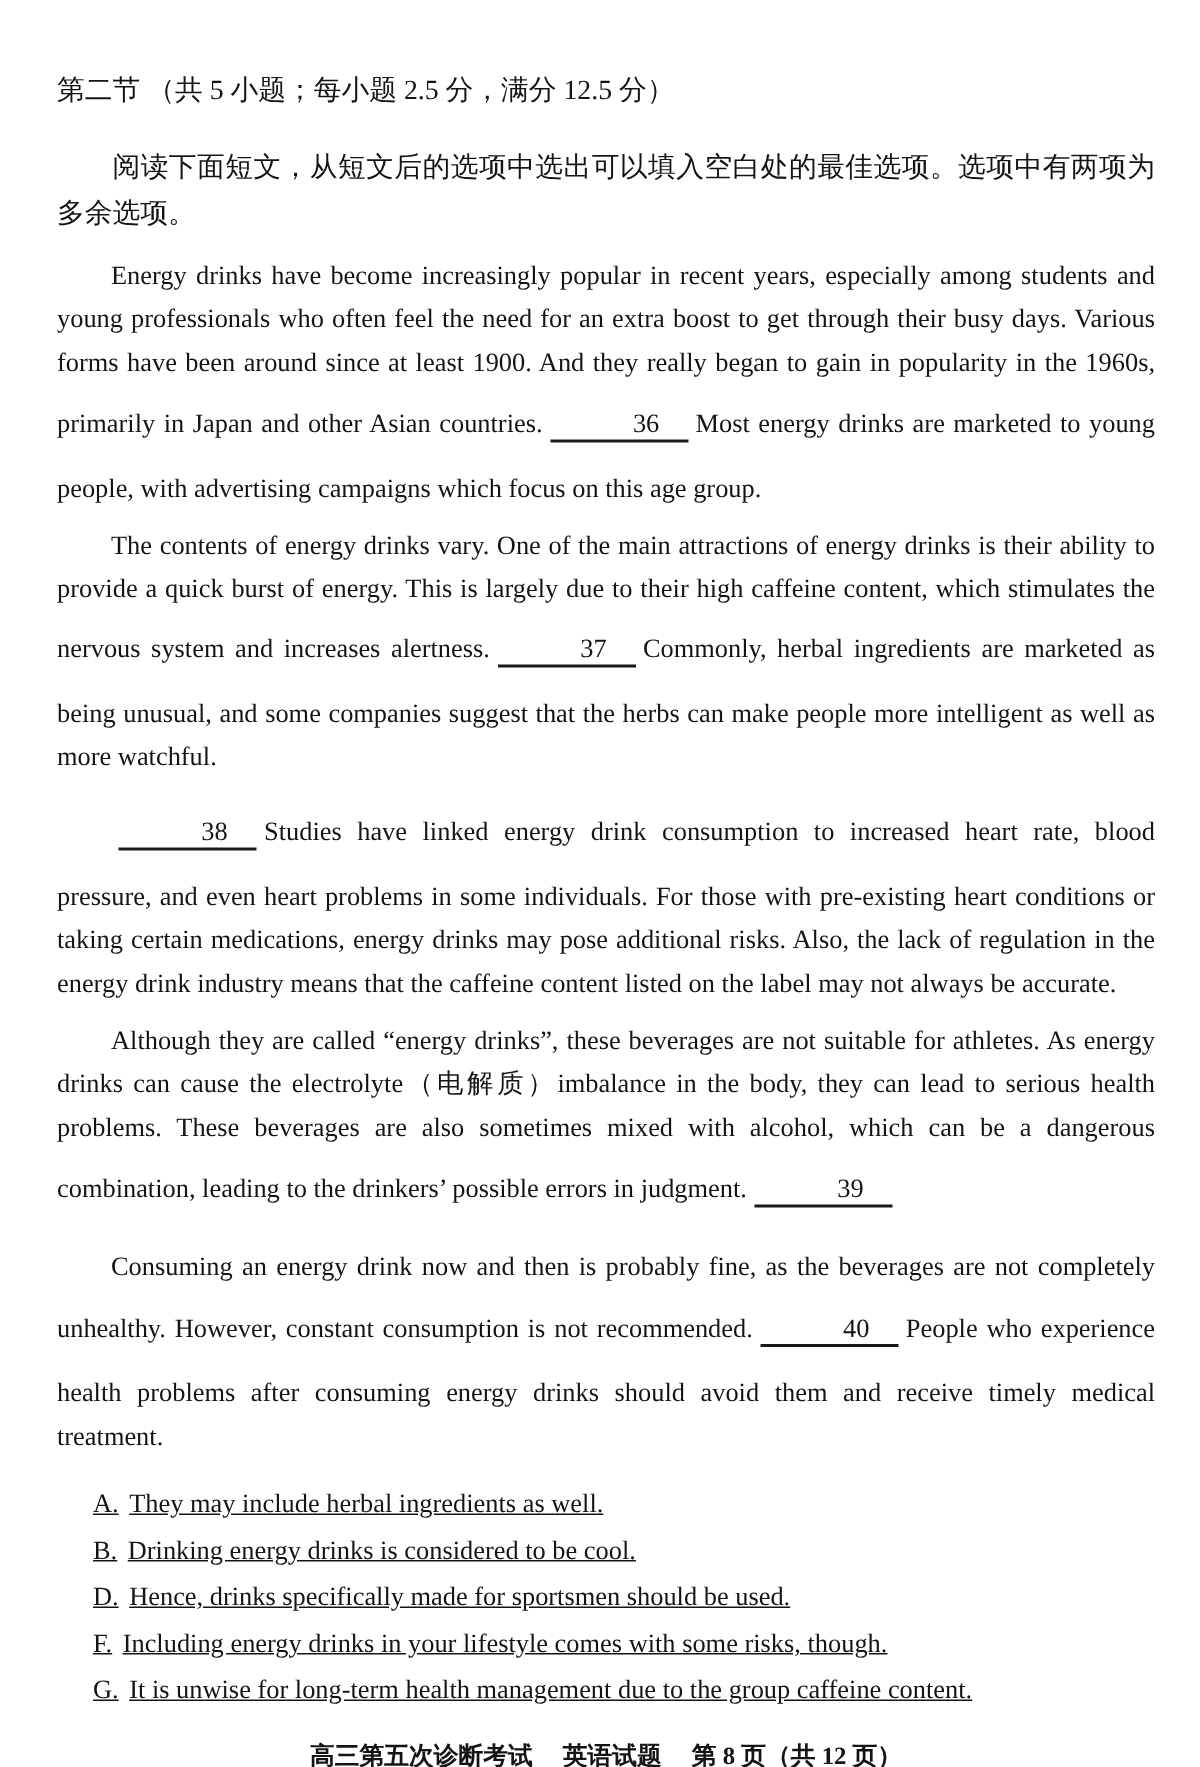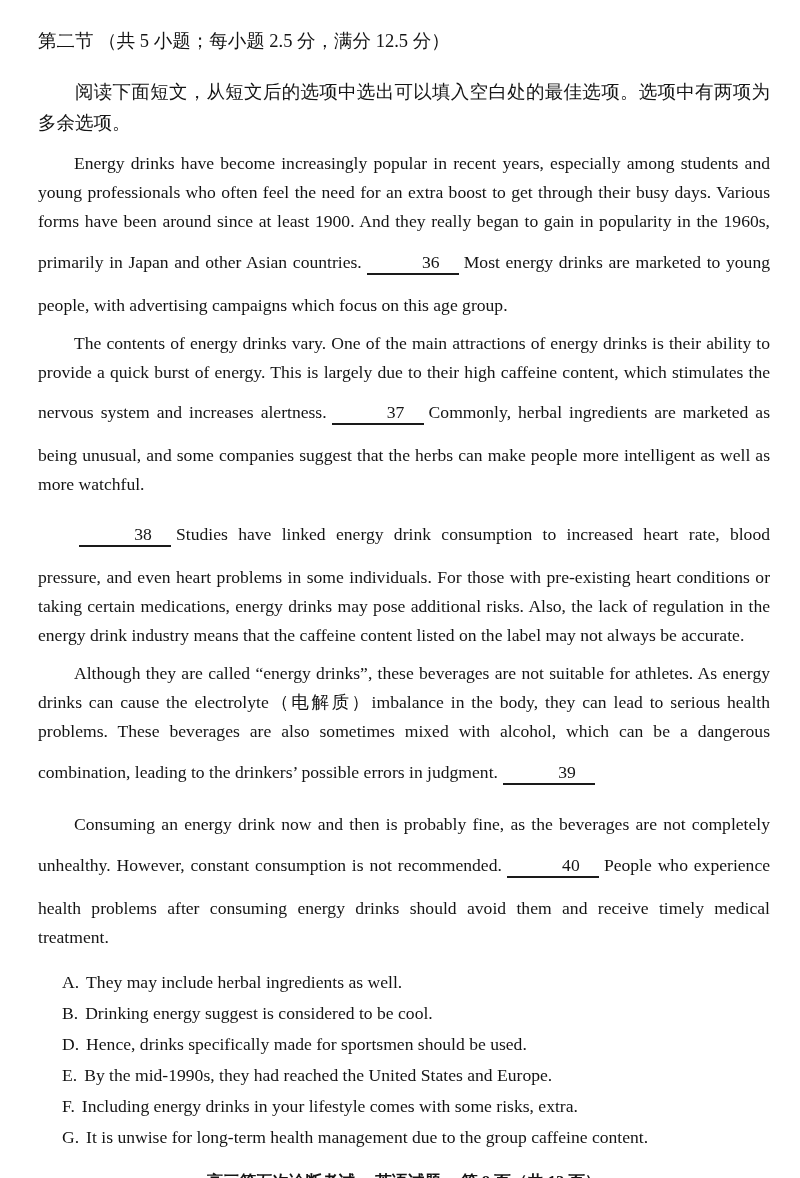--- a/index.html
+++ b/index.html
@@ -13,20 +13,21 @@
     box-sizing: border-box;
     padding: 26px 30px 0 38px;
     color: #141414;
     font-family: "Liberation Serif", "DejaVu Serif", serif;
     overflow: hidden;
   }
   .section-header {
     font-size: 18.5px;
     line-height: 30px;
     white-space: nowrap;
+    margin-top: 20px;
   }
   .instructions {
     font-size: 18.5px;
     line-height: 31px;
     text-indent: 37px;
     text-align: justify;
     margin: 21px 0 10px 0;
   }
   .passage p {
     font-size: 17.6px;
@@ -44,20 +45,21 @@
     padding: 0 2px 0 2px;
     line-height: 21px;
   }
   .options {
     margin: 16px 0 0 24px;
   }
   .option {
     font-size: 17.6px;
     line-height: 31px;
     white-space: nowrap;
+    text-decoration: underline;
   }
   .opt-label {
     margin-right: 7px;
   }
   .page-footer {
     margin-top: 16px;
     text-align: center;
     font-weight: bold;
     font-size: 16.5px;
     line-height: 26px;
@@ -78,22 +80,21 @@
 
   <p><span></span><span class="blank"><span class="blank-num">38</span></span><span>Studies have linked energy drink consumption to increased heart rate, blood pressure, and even heart problems in some individuals. For those with pre-existing heart conditions or taking certain medications, energy drinks may pose additional risks. Also, the lack of regulation in the energy drink industry means that the caffeine content listed on the label may not always be accurate.</span></p>
 
   <p><span>Although they are called “energy drinks”, these beverages are not suitable for athletes. As energy drinks can cause the electrolyte（电解质）imbalance in the body, they can lead to serious health problems. These beverages are also sometimes mixed with alcohol, which can be a dangerous combination, leading to the drinkers’ possible errors in judgment.</span><span class="blank"><span class="blank-num">39</span></span><span></span></p>
 
   <p><span>Consuming an energy drink now and then is probably fine, as the beverages are not completely unhealthy. However, constant consumption is not recommended.</span><span class="blank"><span class="blank-num">40</span></span><span>People who experience health problems after consuming energy drinks should avoid them and receive timely medical treatment.</span></p>
 </div>
 
 <div class="options">
   <div class="option"><span class="opt-label">A.</span><span>They may include herbal ingredients as well.</span></div>
-  <div class="option"><span class="opt-label">B.</span><span>Drinking energy suggest is considered to be cool.</span></div>
+  <div class="option"><span class="opt-label">B.</span><span>Drinking energy drinks is considered to be cool.</span></div>
   <div class="option"><span class="opt-label">D.</span><span>Hence, drinks specifically made for sportsmen should be used.</span></div>
-  <div class="option"><span class="opt-label">E.</span><span>By the mid-1990s, they had reached the United States and Europe.</span></div>
-  <div class="option"><span class="opt-label">F.</span><span>Including energy drinks in your lifestyle comes with some risks, extra.</span></div>
+  <div class="option"><span class="opt-label">F.</span><span>Including energy drinks in your lifestyle comes with some risks, though.</span></div>
   <div class="option"><span class="opt-label">G.</span><span>It is unwise for long-term health management due to the group caffeine content.</span></div>
 </div>
 
 <div class="page-footer">
   <span>高三第五次诊断考试</span><span>英语试题</span><span>第 8 页（共 12 页）</span>
 </div>
 
 </body></html>

